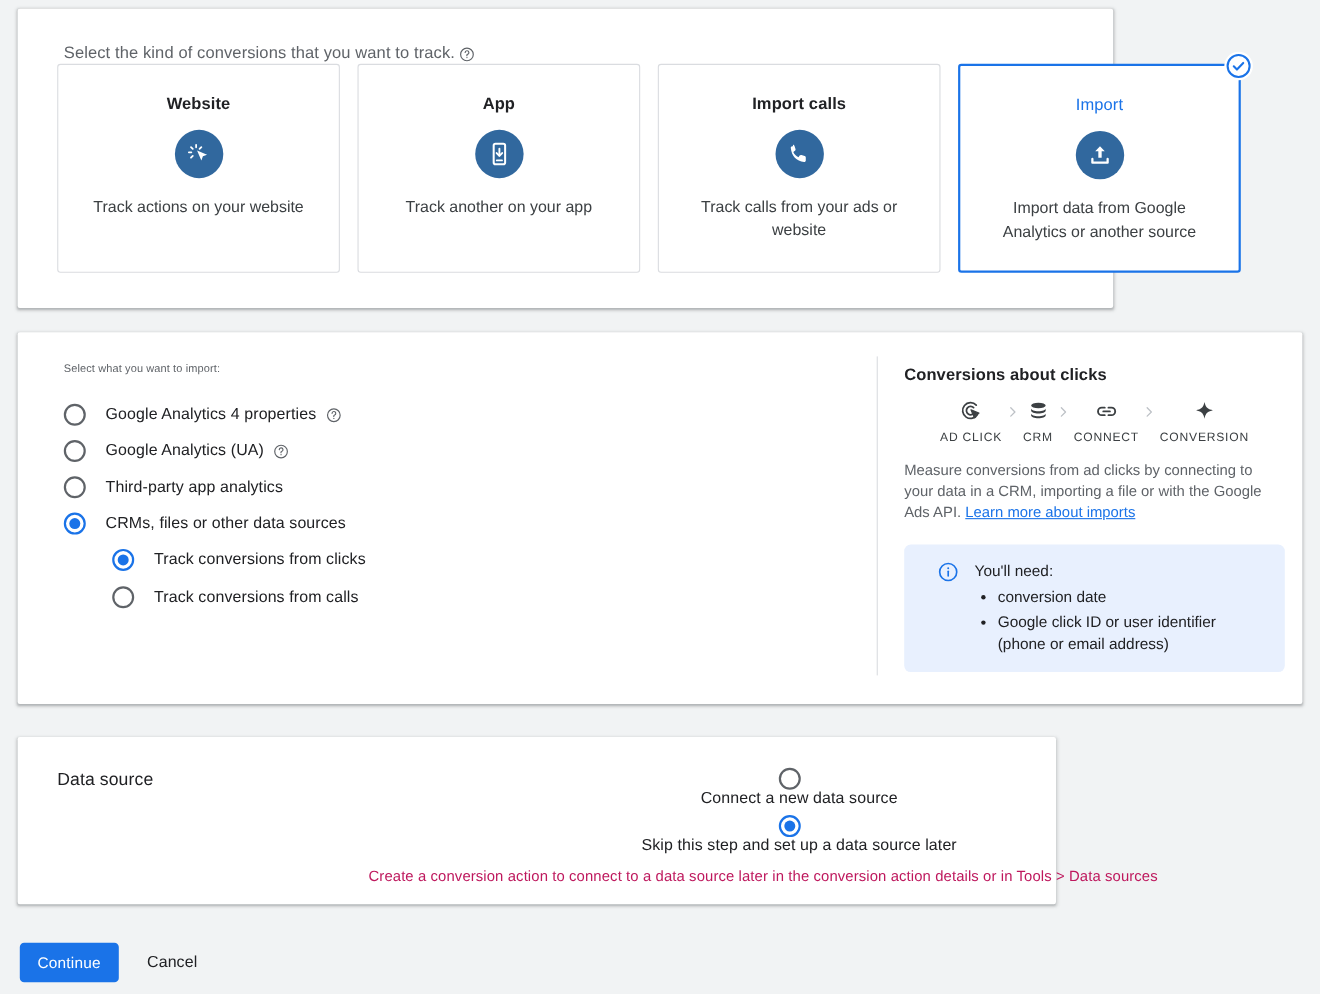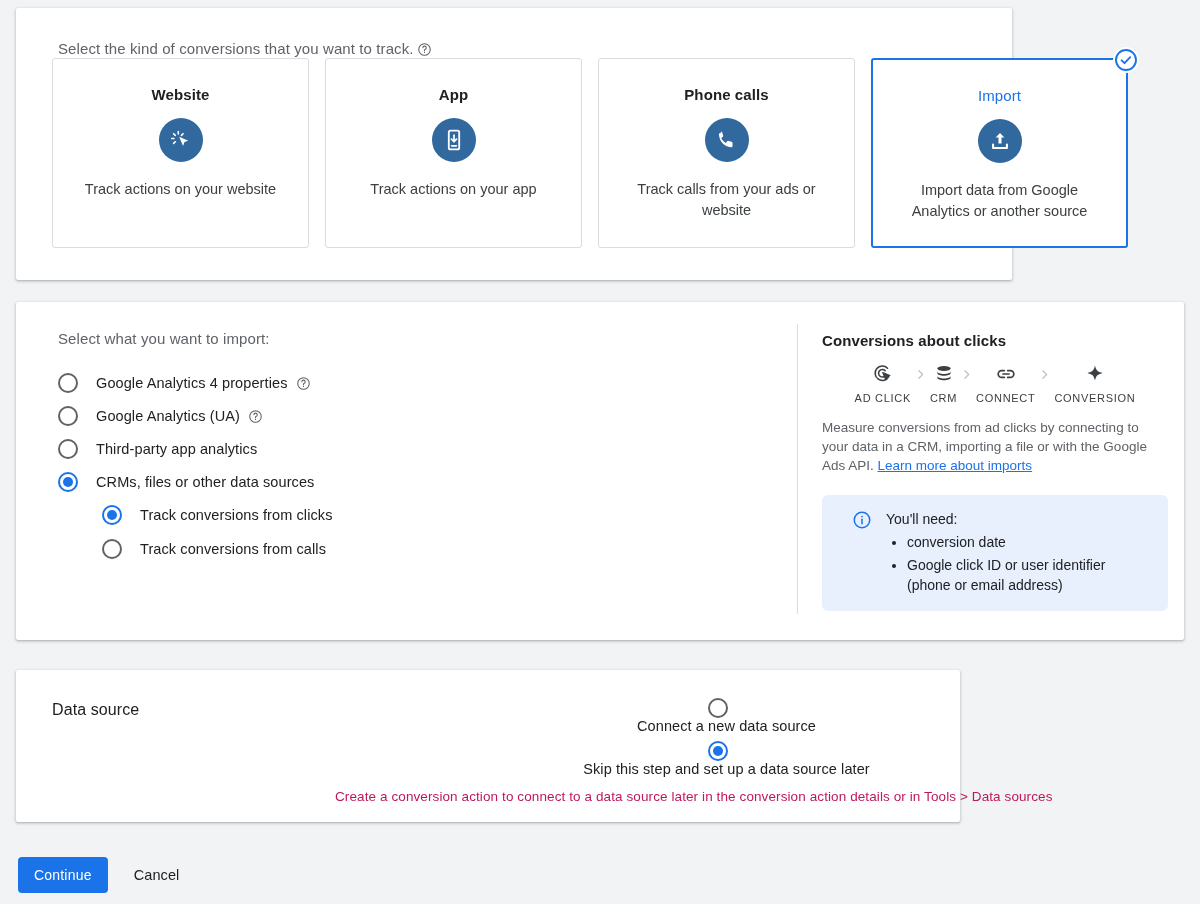--- a/index.html
+++ b/index.html
@@ -113,21 +113,21 @@
   
   #panel-import { left: 16px; top: 302px; width: 1168px; height: 338px; }
 
   .import-left {
     position: absolute;
     left: 42px;
     top: 28px;
     width: 700px;
   }
   .import-sub {
-    font-size: 15px;
+    font-size: 10px;
     color: #5f6368;
     letter-spacing: .1px;
   }
   .radio-list { margin-top: 19px; }
   .radio-row {
     display: flex;
     align-items: center;
     height: 33px;
     cursor: pointer;
   }
@@ -349,25 +349,25 @@
       <div class="kind-card">
         <div class="kind-title">App</div>
         <div class="kind-icon">
           <svg width="26" height="26" viewBox="0 0 24 24">
             <rect x="7.2" y="3.4" width="9.6" height="17.2" rx="1.5" fill="none" stroke="#ffffff" stroke-width="1.7"></rect>
             <path d="M12 7.6v5.6" stroke="#ffffff" stroke-width="1.6" stroke-linecap="round"></path>
             <path d="M9.7 11.2L12 13.6l2.3-2.4" fill="none" stroke="#ffffff" stroke-width="1.6" stroke-linecap="round" stroke-linejoin="round"></path>
             <path d="M9.8 17.4h4.4" stroke="#ffffff" stroke-width="1.5" stroke-linecap="round"></path>
           </svg>
         </div>
-        <div class="kind-desc">Track actions on your app</div>
+        <div class="kind-desc">Track another on your app</div>
       </div>
 
       <div class="kind-card">
-        <div class="kind-title">Phone calls</div>
+        <div class="kind-title">Import calls</div>
         <div class="kind-icon">
           <svg width="25" height="25" viewBox="0 0 24 24" fill="#ffffff">
             <path d="M6.6 3.4c.6 0 1.1.4 1.3 1l.9 2.8c.2.6 0 1.2-.5 1.5l-1.4 1c.9 2 2.5 3.6 4.5 4.6l1-1.4c.4-.5 1-.7 1.6-.5l2.8.9c.6.2 1 .7 1 1.3v2.6c0 .8-.7 1.4-1.5 1.3C9.6 17.8 5.4 13.2 4.7 6.3c-.1-.8.5-1.5 1.3-1.5h.6z"></path>
           </svg>
         </div>
         <div class="kind-desc">Track calls from your ads or website</div>
       </div>
 
       <div class="kind-card selected">
         <div class="check-badge">

